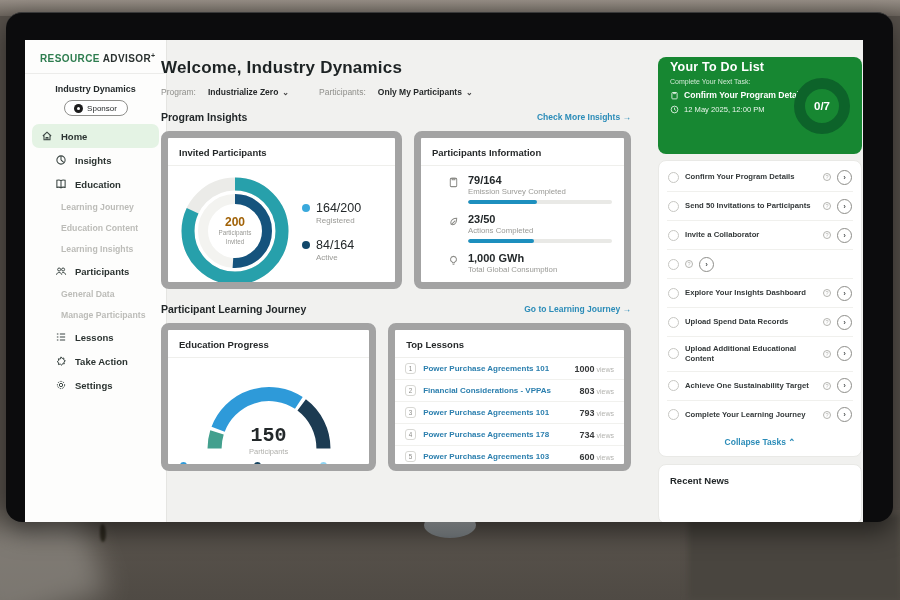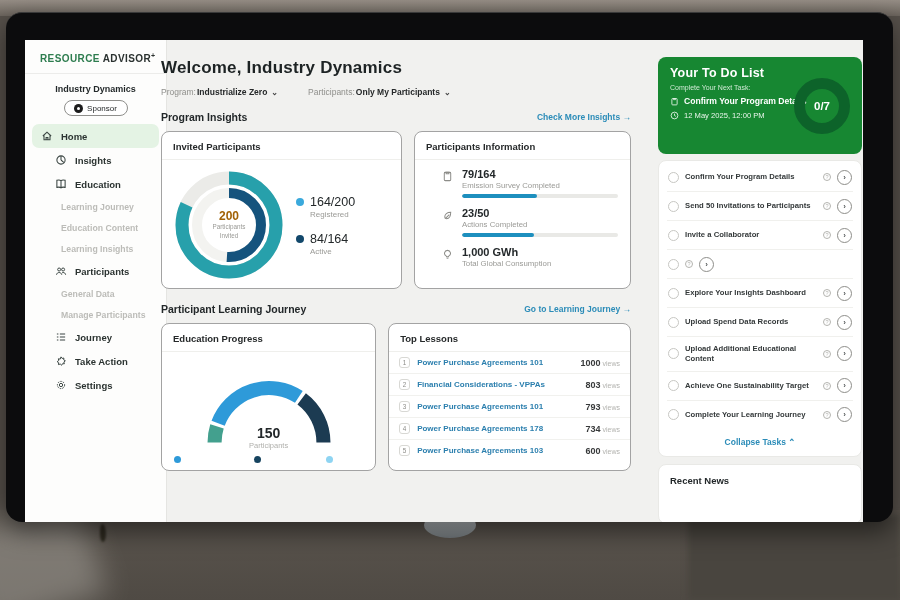--- a/index.html
+++ b/index.html
@@ -47,29 +47,29 @@
   .nav-item.active { background:#e4f3e4; border-radius:7px; margin:0 7px; padding-left:9px; }
   .nav-item .ic { width:12px; height:12px; flex:0 0 12px; color:#3a4542; }
   .nav-item .ic svg { width:12px; height:12px; display:block; }
   .nav-sub { padding:5.5px 10px 5.5px 36px; font-size:8.7px; color:#bcbcb8;
     font-weight:bold; cursor:pointer; }
 
   
   .main { position:absolute; left:128px; top:0; width:488px; height:100%; padding:18px 10px 0 8px; }
   .welcome { font-size:17px; font-weight:bold; color:#1d2324; letter-spacing:.2px; }
   .filters { display:flex; gap:30px; margin-top:9px; align-items:center; }
-  .filter { display:flex; gap:1px; align-items:center; font-size:8.5px; }
+  .filter { display:flex; gap:12px; align-items:center; font-size:8.5px; }
   .filter .lab { color:#8f8f8b; }
   .filter .val { font-weight:bold; color:#26292a; cursor:pointer; display:flex; gap:4px; align-items:center; }
   .chev { font-size:8px; color:#444; }
   .sec-row { display:flex; justify-content:space-between; align-items:center; margin-top:14px; }
   .sec-title { font-size:10.5px; font-weight:bold; color:#23282a; }
   .sec-link { font-size:8.5px; font-weight:bold; color:#2b8cb8; cursor:pointer; }
   .cards { display:flex; gap:12px; margin-top:8px; }
-  .card { background:#fff; border:1px solid #a3a3a3; border-radius:8px; overflow:hidden; }
+  .card { background:#fff; border:7px solid #a3a3a3; border-radius:8px; overflow:hidden; }
   .card-title { font-size:9.5px; font-weight:bold; color:#26292a; padding:9px 11px 7px;
     border-bottom:1px solid #efefec; }
 
   
   .card-invited { width:242px; height:158px; }
   .invited-body { display:flex; align-items:center; gap:6px; padding:4px 6px; }
   .donut-wrap { position:relative; width:122px; height:122px; flex:0 0 122px; }
   .donut-center { position:absolute; inset:0; display:flex; flex-direction:column;
     align-items:center; justify-content:center; text-align:center; }
   .donut-center .v { font-size:12px; font-weight:bold; color:#a16207; }
@@ -89,21 +89,21 @@
   .info-main { flex:1; }
   .info-v { font-size:11px; font-weight:bold; color:#23282a; }
   .info-l { font-size:7.8px; color:#9a9a96; margin-top:1px; }
   .bar { margin-top:4px; height:4px; border-radius:2px; background:#e9e9e6; overflow:hidden; }
   .bar-fill { height:100%; border-radius:2px; background:#1d8fbe; }
 
   
   .card-edu { width:217px; height:148px; }
   .gauge-wrap { position:relative; width:170px; height:92px; margin:6px auto 0; }
   .gauge-center { position:absolute; left:0; right:0; bottom:0; text-align:center; }
-  .gauge-center .v { font-size:14px; font-weight:bold; color:#23282a; }
+  .gauge-center .v { font-size:20px; font-weight:bold; color:#23282a;font-family:Liberation Mono, monospace; }
   .gauge-center .l { font-size:7.5px; color:#b0b0ac; }
   .gauge-legend { display:flex; justify-content:space-between; padding:4px 12px 0; }
   .gl-item { display:flex; gap:5px;flex-direction:column; }
   .gl-dot { width:7px; height:7px; border-radius:50%; margin-top:2px; }
   .gl-item .p { font-size:9px; font-weight:bold; color:#23282a; }
   .gl-item .t { font-size:7.3px; color:#a3a39f; margin-top:1px; }
 
   
   .card-lessons { width:245px; height:148px; }
   .lesson-row { display:flex; align-items:center; gap:7px; padding:5px 10px;
@@ -111,21 +111,21 @@
   .lesson-row:last-child { border-bottom:none; }
   .rank { width:11px; height:11px; flex:0 0 11px; border:1px solid #d8d8d4; border-radius:3px;
     font-size:6.3px; color:#8b8b87; display:flex; align-items:center; justify-content:center; }
   .lesson-t { flex:1; font-size:8px; font-weight:bold; color:#2b7fae; cursor:pointer; }
   .views { font-size:9px; font-weight:bold; color:#37393a; }
   .views-l { font-size:7px; color:#b3b3af; margin-left:2px; font-weight:normal; }
 
   
   .rightcol { position:absolute; left:633px; top:17px; width:204px; }
   .todo-card { position:relative; background:#178732; border-radius:8px; color:#fff;
-    padding:9px 12px; height:97px; }
+    padding:3px 12px; height:97px; }
   .todo-title { font-size:12.5px; font-weight:bold; letter-spacing:.2px; }
   .todo-sub { font-size:7px; color:#cfe9d4; margin-top:4px; }
   .todo-next { display:flex; gap:5px; align-items:center; font-size:8.6px; font-weight:bold; margin-top:5px; }
   .todo-date { display:flex; gap:5px; align-items:center; font-size:7.6px; margin-top:5px; color:#eaf6ec; }
   .mini-ic { width:9px; height:9px; color:#dff0e2; }
   .mini-ic svg { width:9px; height:9px; display:block; }
   .todo-counter { position:absolute; right:12px; top:50%; transform:translateY(-50%);
     width:56px; height:56px; border-radius:50%; border:11px solid #0d632a;
     display:flex; align-items:center; justify-content:center;
     font-size:11.5px; font-weight:bold; color:#fff; }
@@ -211,21 +211,21 @@
             <span>Participants</span>
           </div>
           <div class="nav-sub">General Data</div>
           <div class="nav-sub">Manage Participants</div>
           <div class="nav-item">
             <span class="ic">
                 <svg viewBox="0 0 16 16" fill="none" stroke="currentColor" stroke-width="1.4">
                   <path d="M2.5 4h2M6.5 4h7M2.5 8h2M6.5 8h7M2.5 12h2M6.5 12h7"></path>
                 </svg>
               </span>
-            <span>Journey</span>
+            <span>Lessons</span>
           </div>
           <div class="nav-item">
             <span class="ic">
                 <svg viewBox="0 0 16 16" fill="none" stroke="currentColor" stroke-width="1.3">
                   <path d="M8 2.5l1.4 2.1 2.4-.6-.2 2.5 2.2 1.2-2 1.6.7 2.4-2.5-.1L8.8 13.7 7 12l-2.4.8.3-2.5-2.1-1.4 2.1-1.4-.4-2.5 2.4.5z"></path>
                 </svg>
               </span>
             <span>Take Action</span>
           </div>
           <div class="nav-item">

